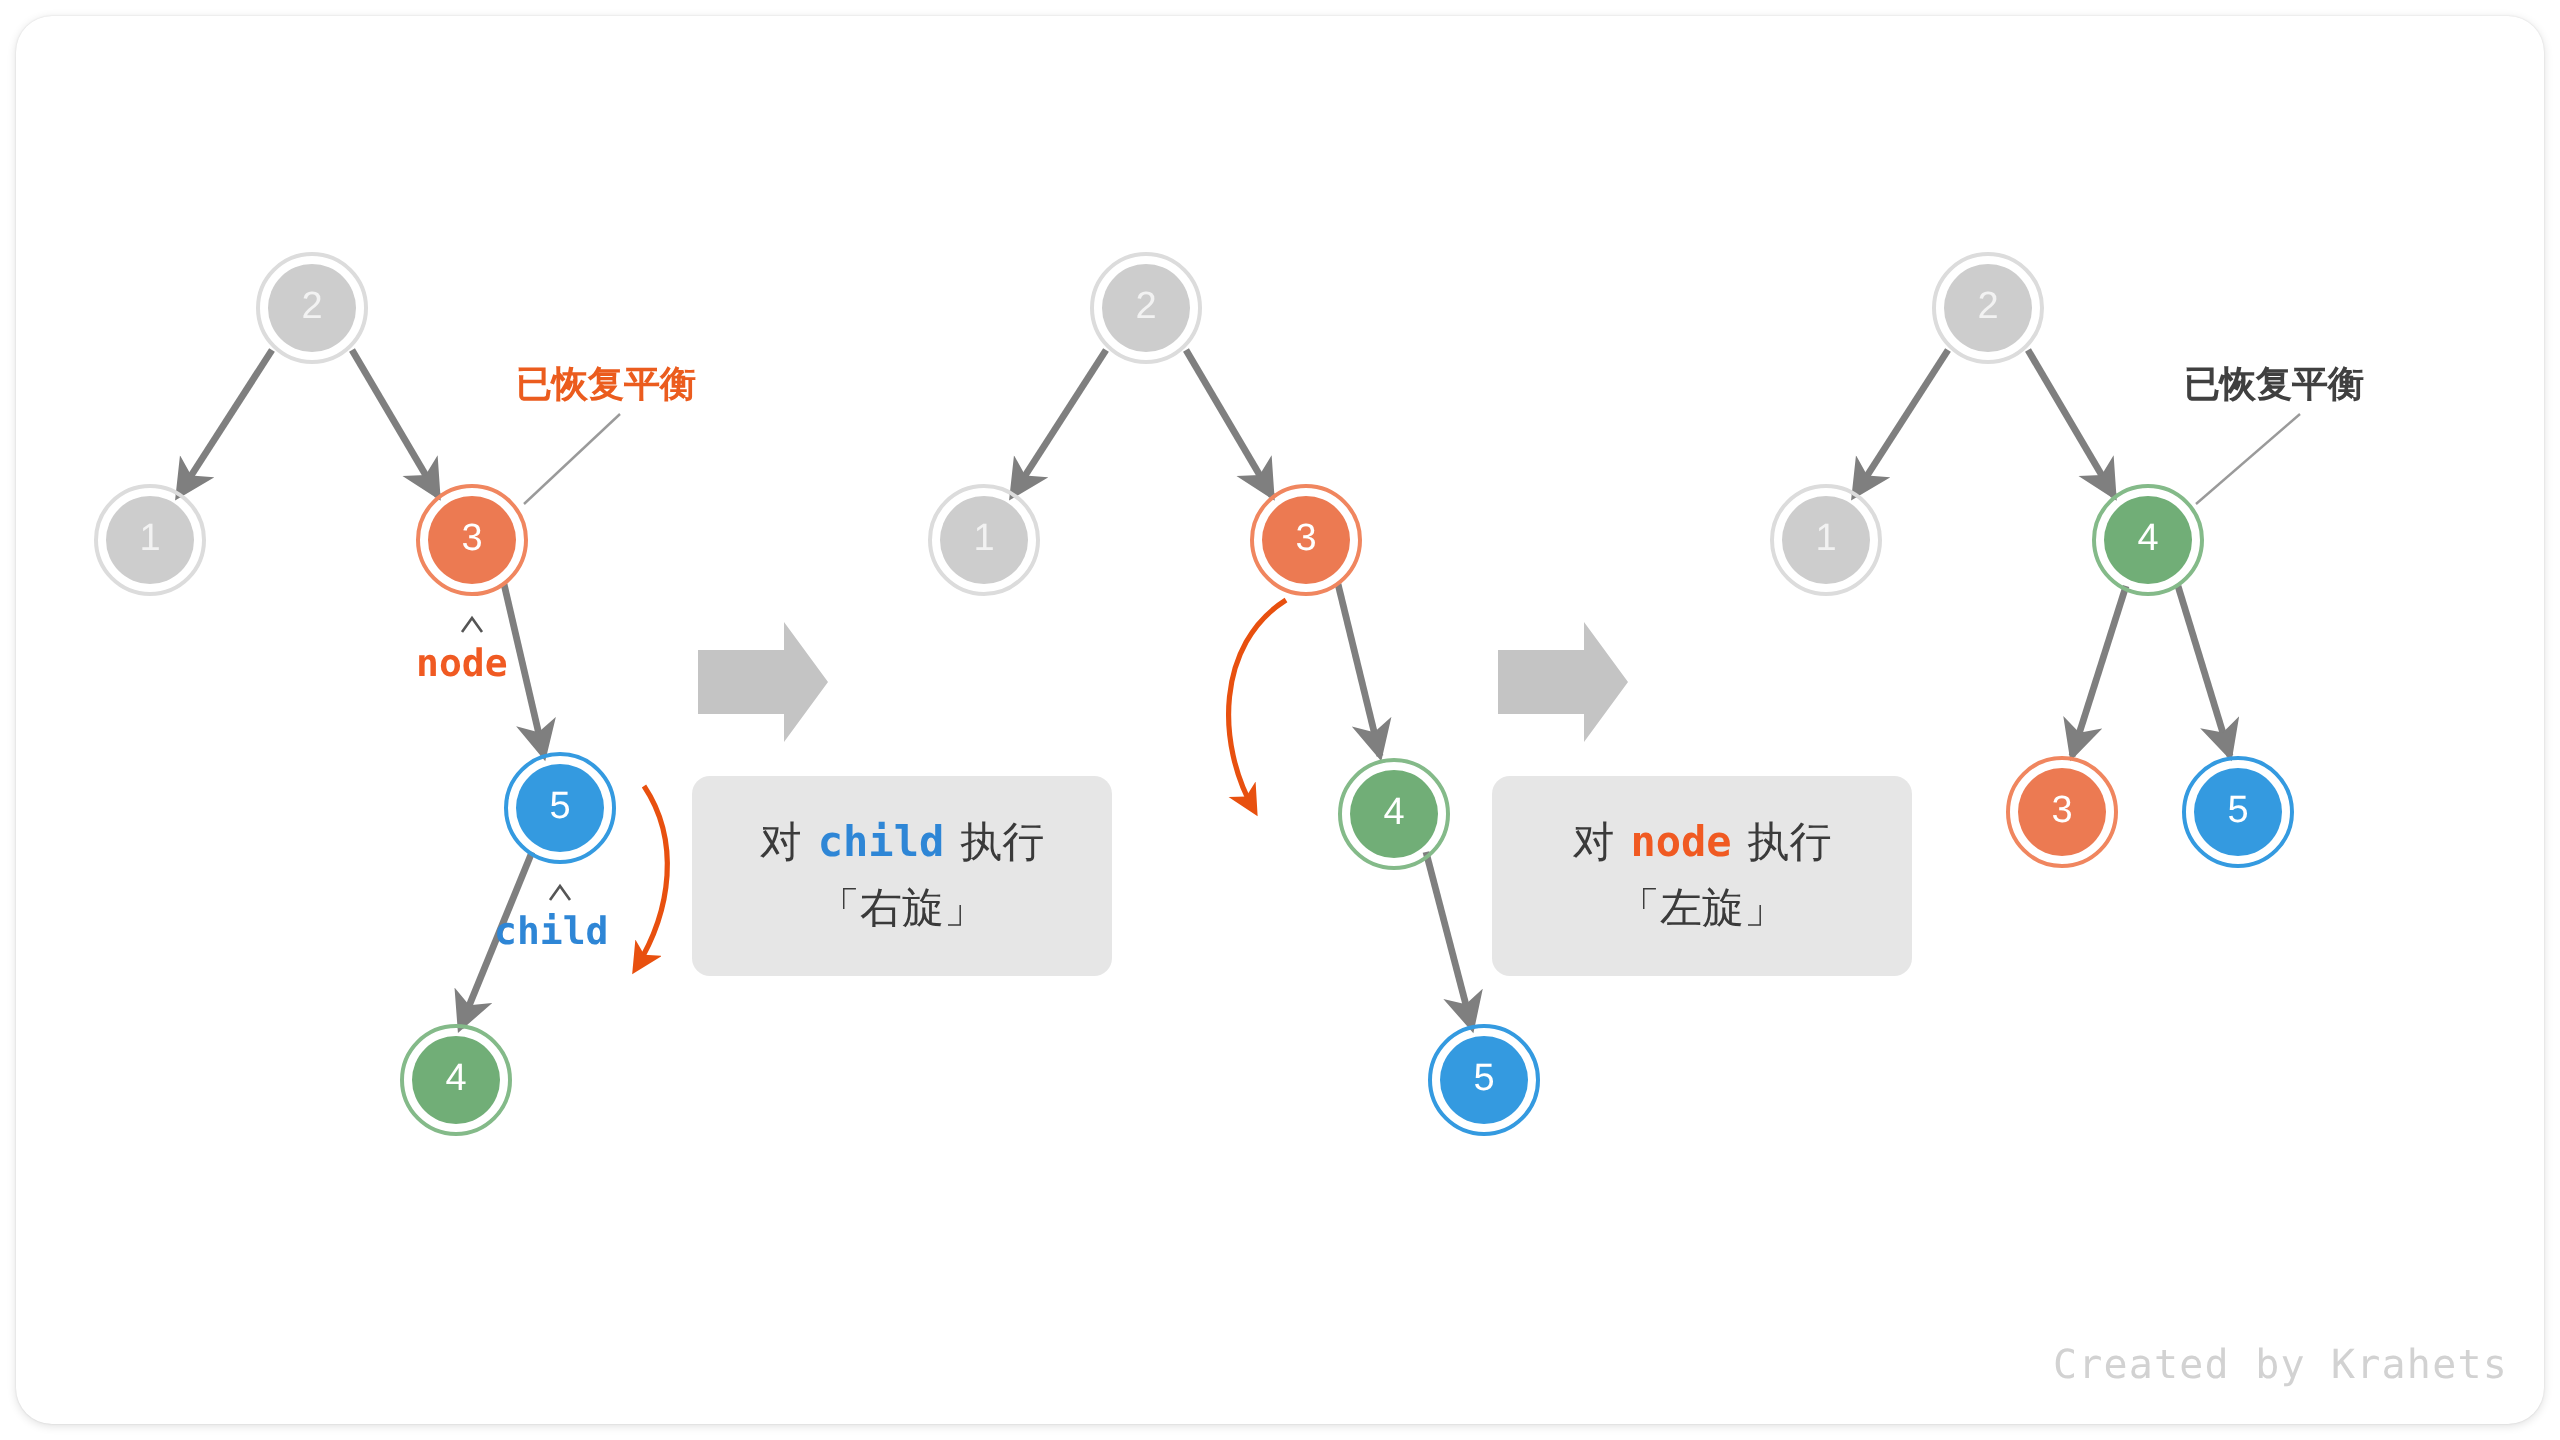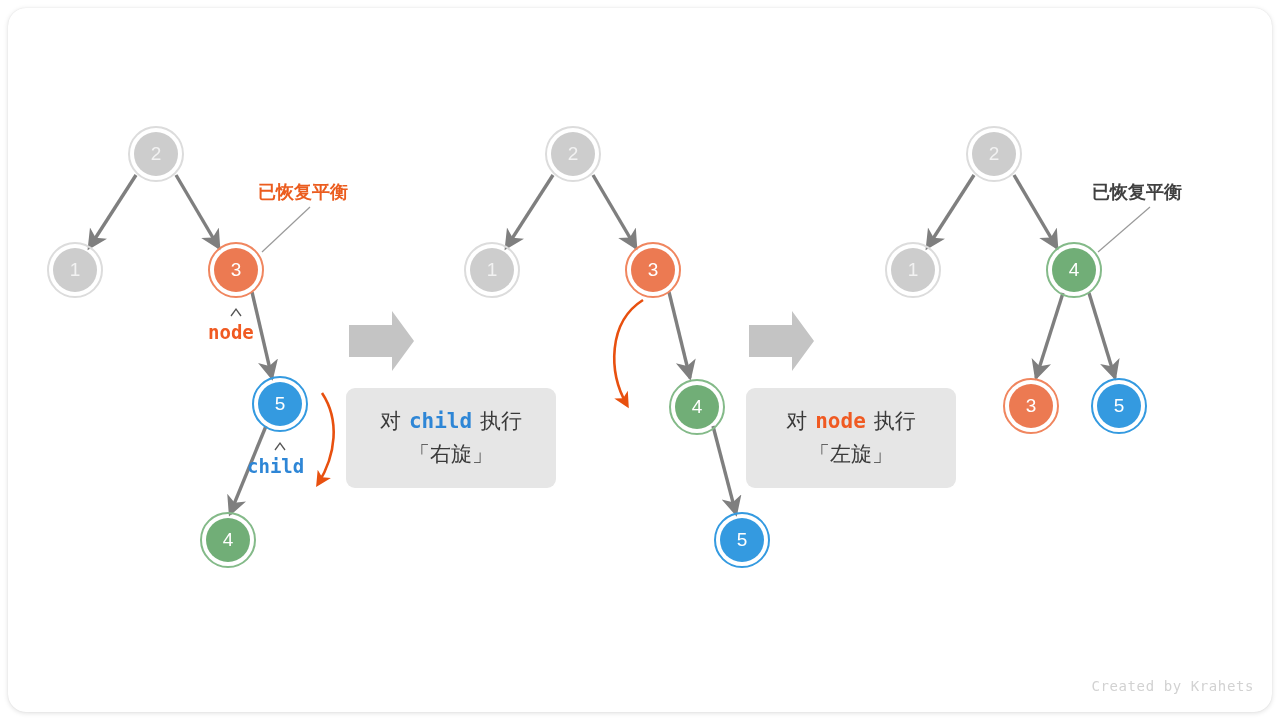--- a/index.html
+++ b/index.html
@@ -121,21 +121,21 @@
   }
   .mono-blue { color: #2e86d6; }
   .mono-orange { color: #f05a22; }
 
   
   #watermark {
     position: absolute;
     right: 26px;
     bottom: 26px;
     color: #d2d2d2;
-    font-size: 14px;
+    font-size: 20px;
     letter-spacing: 0.6px;
     font-family: "DejaVu Sans Mono", "Liberation Mono", monospace;
   }
 </style>
 </head>
 <body>
 
 <div id="stage">
   <div id="card"></div>
 

